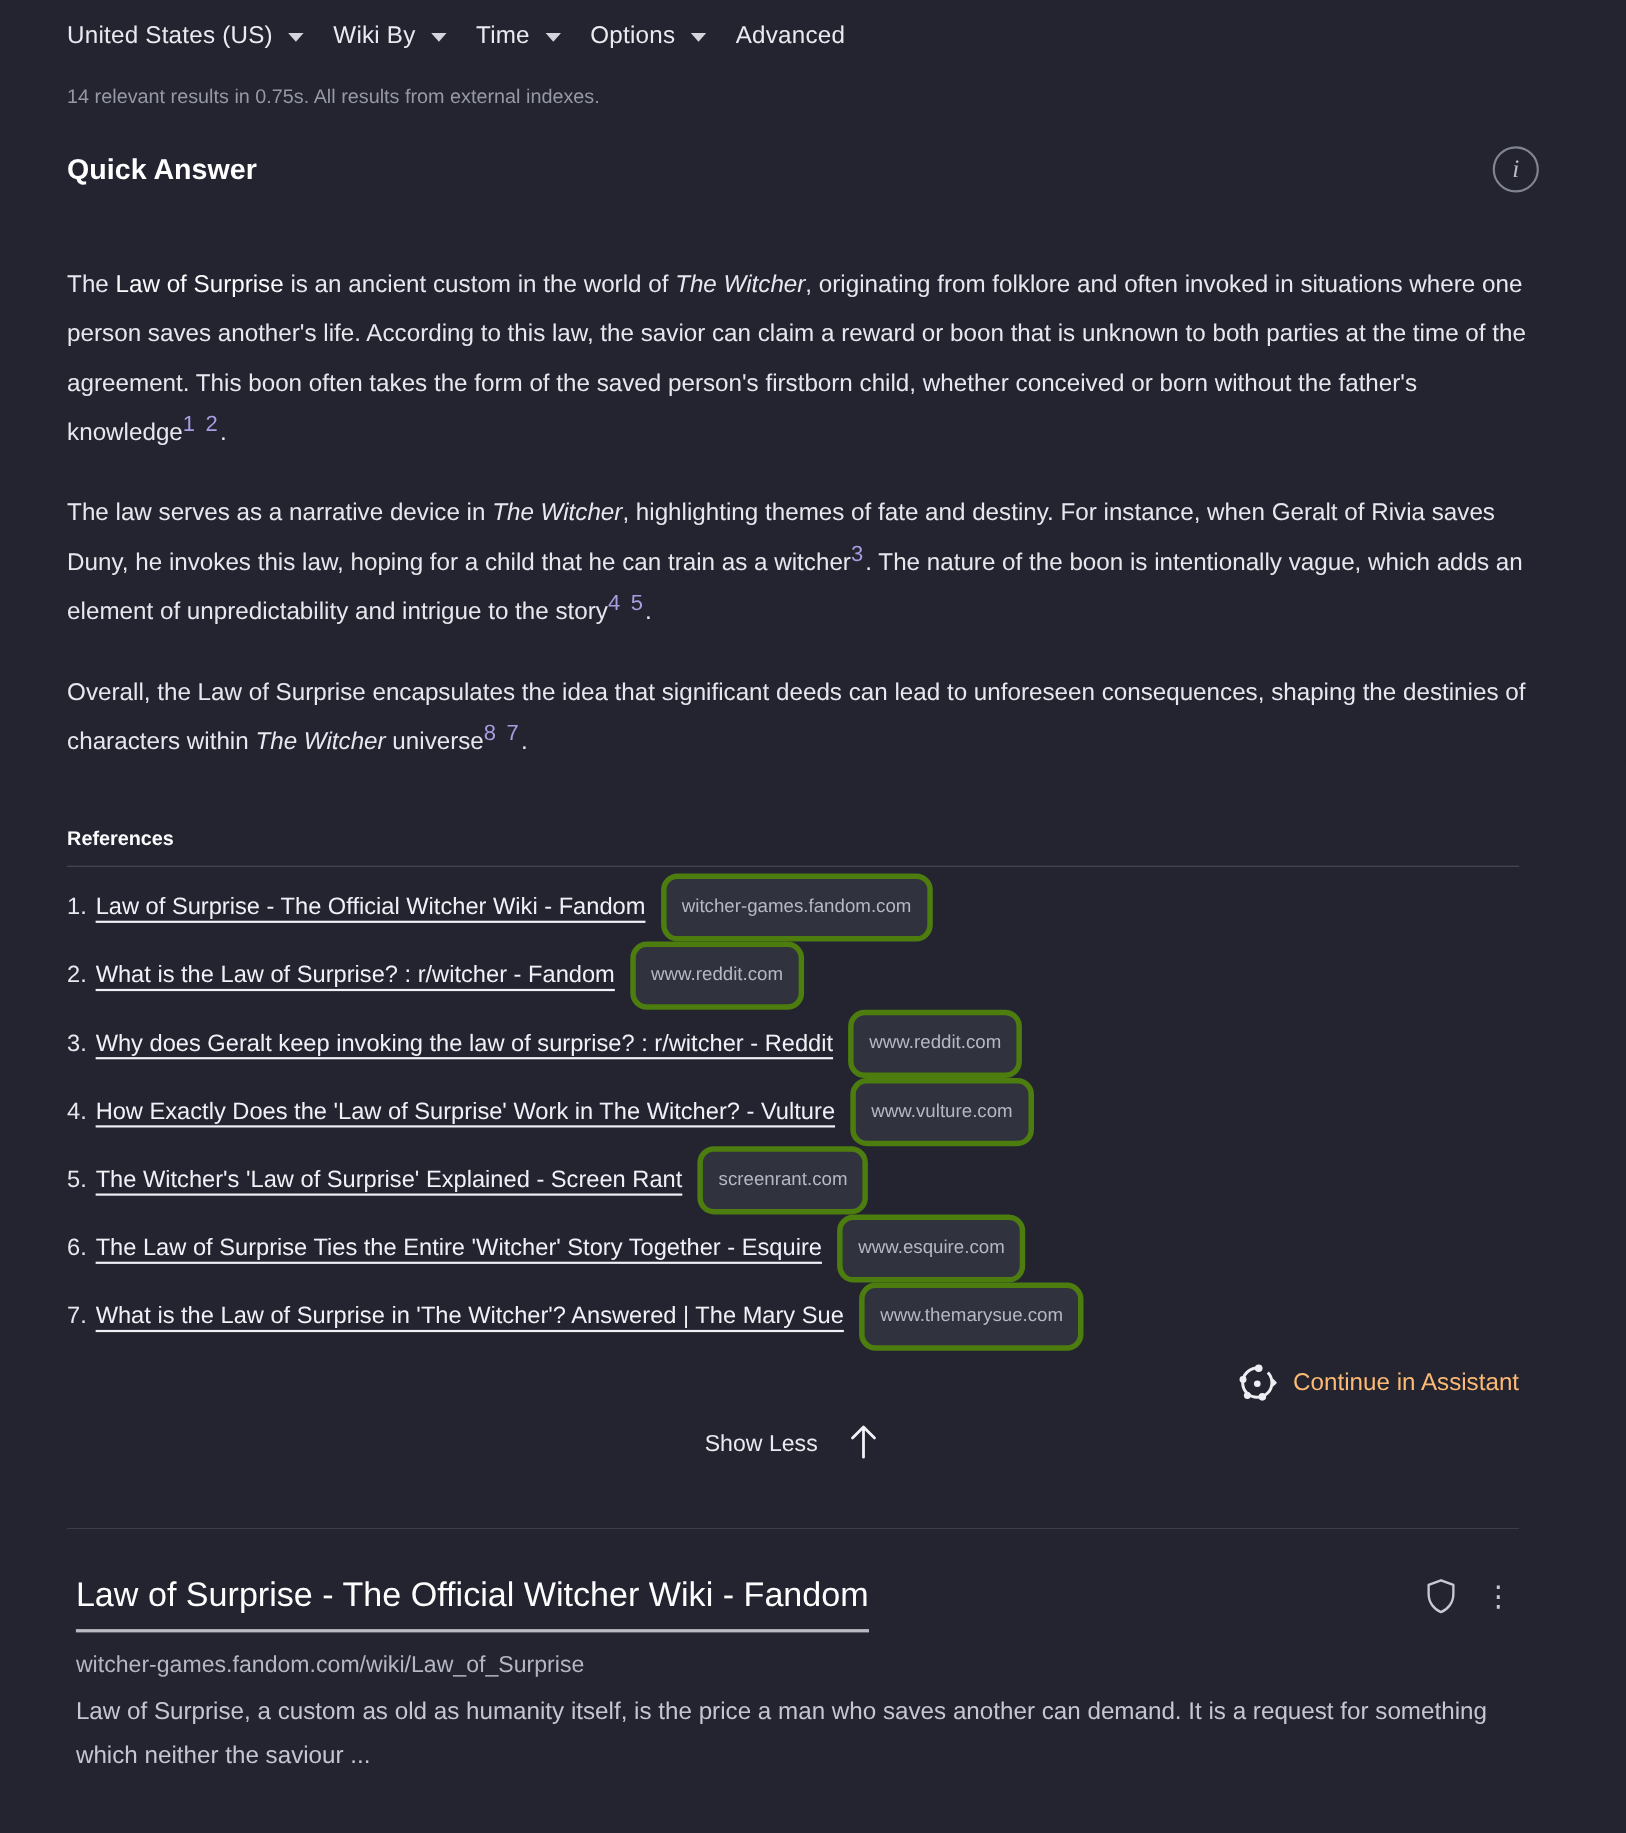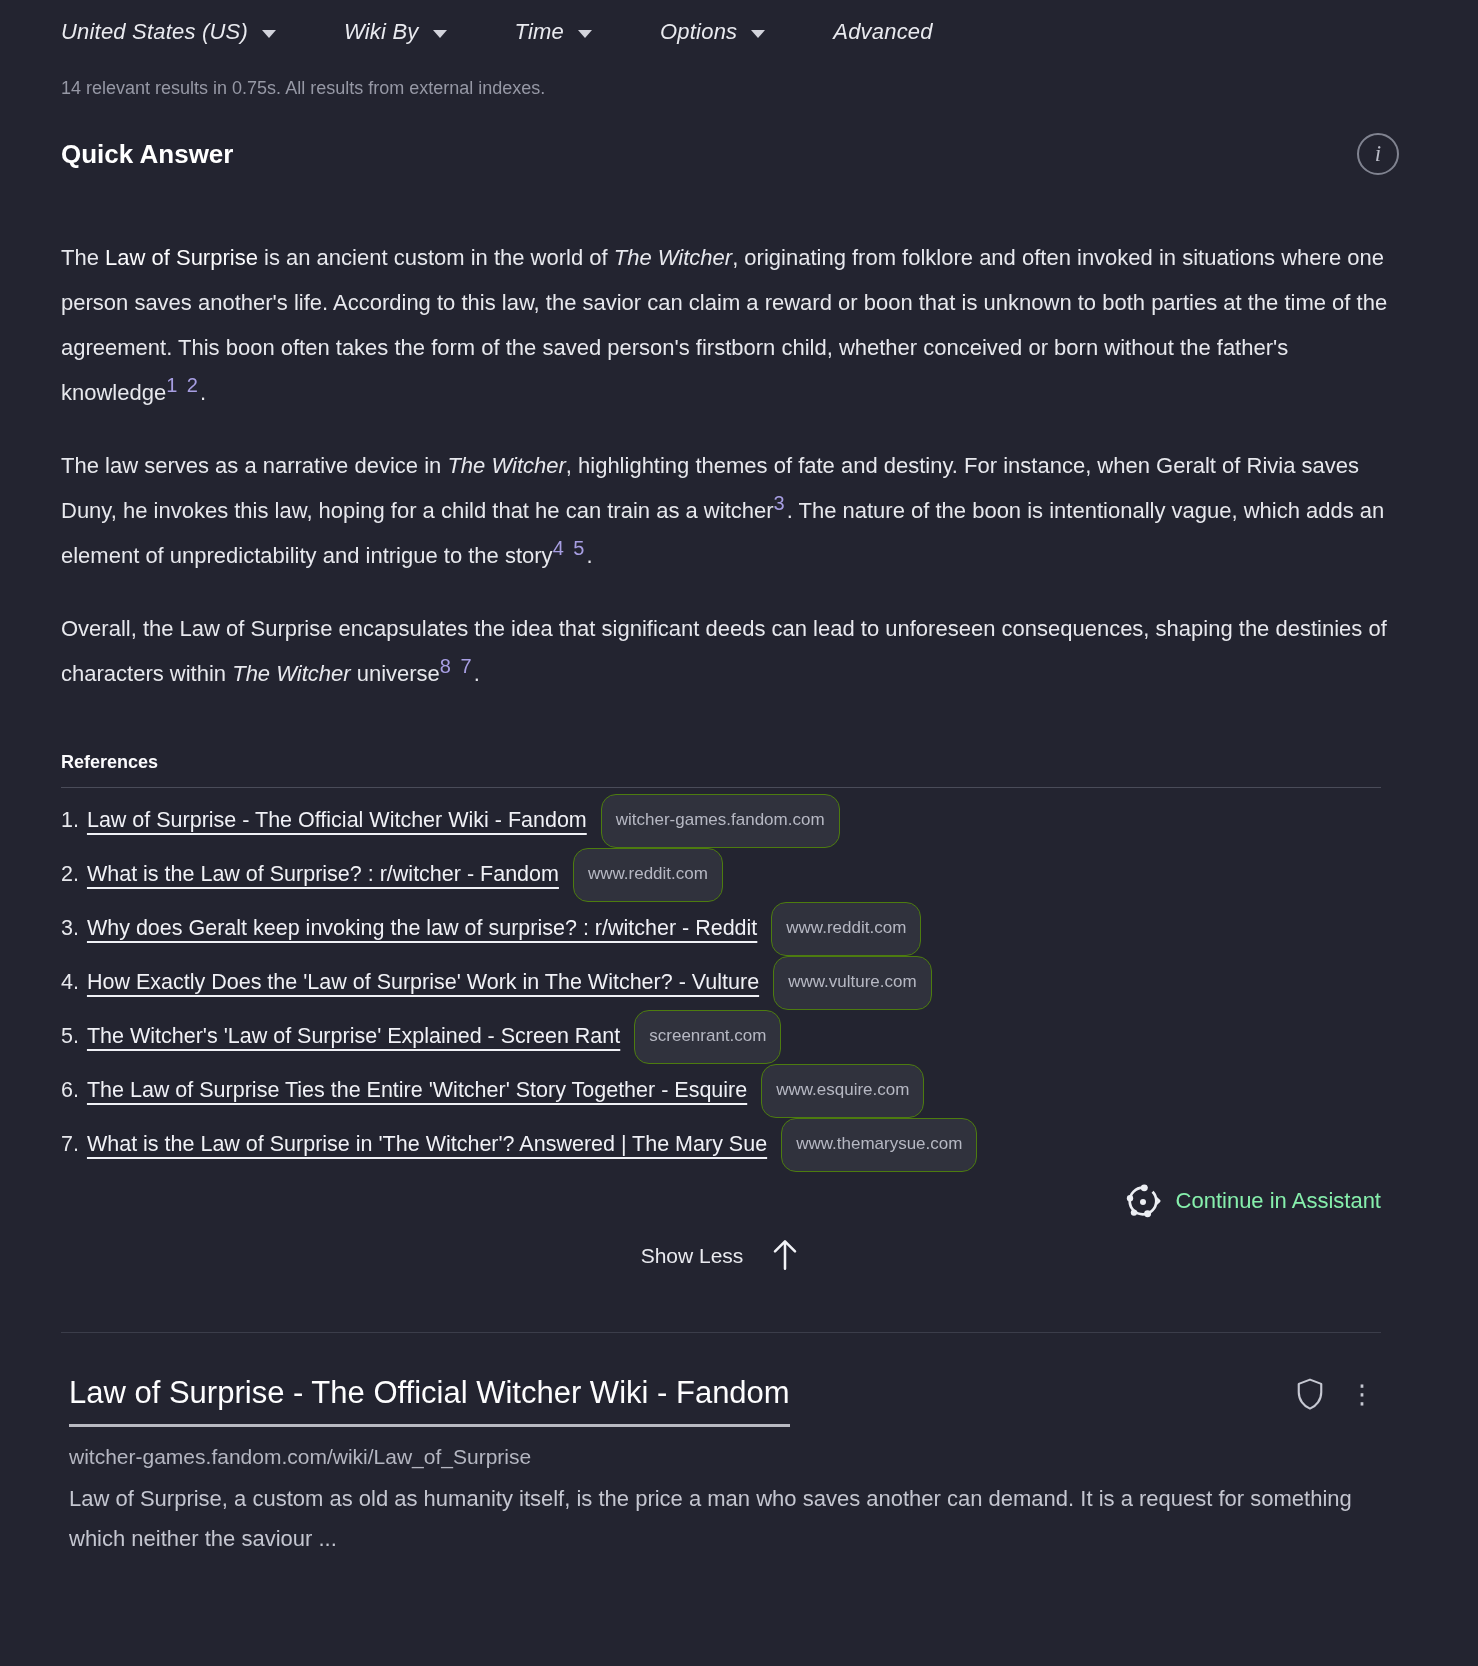--- a/index.html
+++ b/index.html
@@ -1,21 +1,21 @@
 <!DOCTYPE html>
 <html><head>
 <meta charset="utf-8">
 <style>
   * { margin:0; padding:0; box-sizing:border-box; }
   html,body { width:1478px; height:1666px; background:#232430; overflow:hidden;
     font-family:"Liberation Sans", sans-serif; }
   .page { padding:16px 61px 0 61px; width:1478px; }
 
   
-  .filterbar { display:flex; align-items:center; gap:68px; height:32px;font-style:italic; }
+  .filterbar { display:flex; align-items:center; gap:27px; height:32px; }
   .filter-item { display:inline-flex; align-items:center; cursor:pointer;
     font-size:22px; color:#e9eaef; letter-spacing:.2px; }
   .caret { width:0; height:0; margin-left:14px; margin-top:3px;
     border-left:7px solid transparent; border-right:7px solid transparent;
     border-top:8px solid #d3d4dc; }
 
   .summary { margin-top:30px; font-size:18px; color:#9698a5; }
 
   
   .qa-header { margin-top:34px; display:flex; align-items:center; justify-content:space-between; }
@@ -34,28 +34,28 @@
 
   
   .refs-title { margin-top:56px; font-size:18px; font-weight:700; color:#fbfbfd; }
   .refs-rule { margin-top:14px; border:none; border-top:1px solid #4a4c59; width:1320px; }
   .ref-list { margin-top:6px; list-style:none; }
   .ref-item { font-size:21.5px; line-height:48px; color:#e7e8ed; white-space:nowrap; }
   .ref-num { color:#e7e8ed; margin-right:8px; }
   .ref-link { color:#f0f1f6; text-decoration:underline; text-underline-offset:6px;
     text-decoration-thickness:1.5px; cursor:pointer; }
   .ref-pill { display:inline-block; margin-left:14px; padding:1px 14px 3px 14px;
-    background:#30323d; border:1px solid #4d7c0f; border-radius:15px;
+    background:#30323d; border:5px solid #4d7c0f; border-radius:15px;
     font-size:17px; color:#b6b8c3; vertical-align:2px; cursor:pointer; }
 
   
   .continue-row { margin-top:10px; width:1320px; display:flex; justify-content:flex-end;
     align-items:center; gap:14px; cursor:pointer; }
   .assistant-icon svg { display:block; }
-  .continue-label { font-size:22px; color:#86efac; }
+  .continue-label { font-size:22px; color:#fdba74; }
 
   
   .showless-row { margin-top:16px; width:1320px; display:flex; justify-content:center;
     align-items:center; gap:26px; cursor:pointer; }
   .showless-label { font-size:21px; color:#e9eaef; }
 
   .divider { margin-top:56px; border:none; border-top:1px solid #3b3d4a; width:1320px; }
 
   
   .result { margin-top:42px; padding-left:8px; position:relative; }

